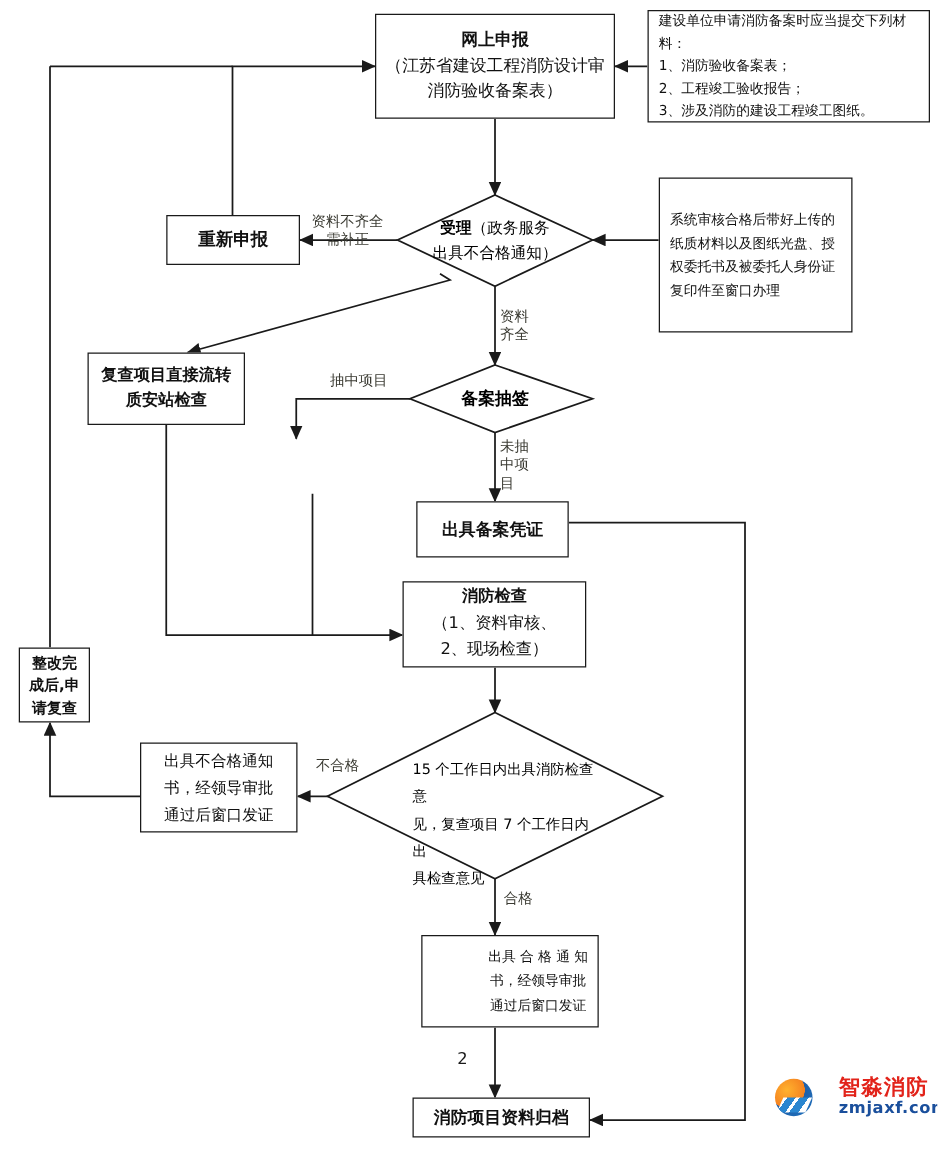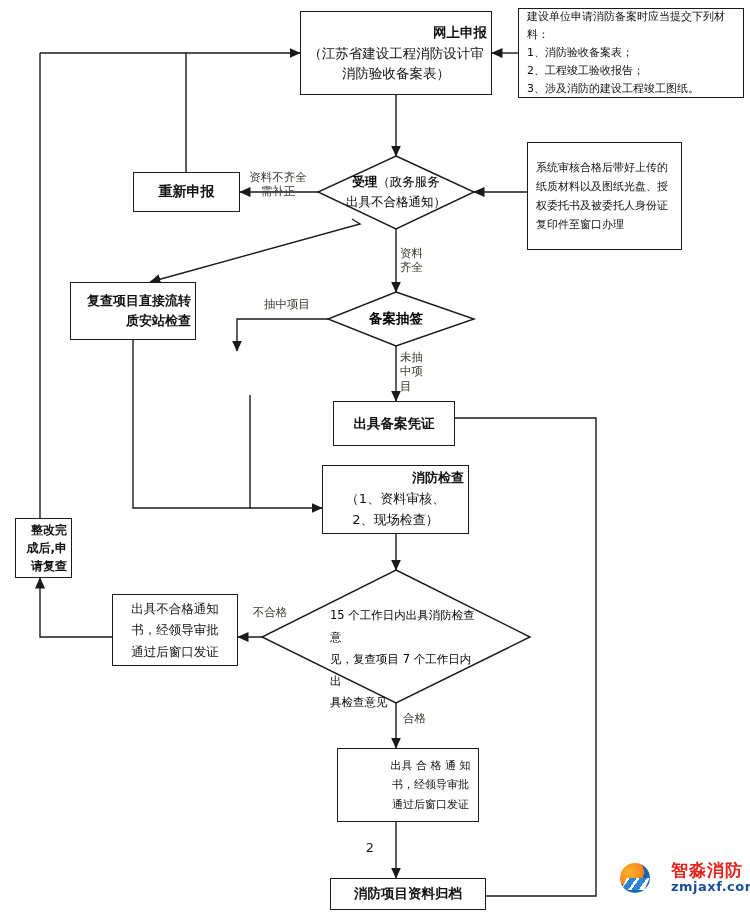--- a/index.html
+++ b/index.html
@@ -3,21 +3,21 @@
 <meta charset="utf-8">
 <style>
   html,body{margin:0;padding:0;background:#ffffff;}
   body{font-family:"DejaVu Sans","Liberation Sans",sans-serif;}
   #canvas{position:relative;width:750px;height:922px;background:#fff;overflow:hidden;}
   #wires{position:absolute;left:0;top:0;width:750px;height:922px;}
   .node{position:absolute;box-sizing:border-box;display:flex;align-items:center;justify-content:center;
         text-align:center;background:#fff;color:#111;}
   .box{border:1.4px solid #1a1a1a;}
   .box .inner{padding:2px 4px;width:100%;}
-  .ttl{font-weight:bold;text-align:right;}
+  .ttl{font-weight:bold;}
   .lbl{position:absolute;color:#3a3a32;text-align:center;line-height:1.25;white-space:pre-line;}
   .dia-text{position:absolute;text-align:center;pointer-events:none;}
   .logo{position:absolute;display:flex;align-items:center;gap:5px;}
   .logo-mark{width:30px;height:30px;border-radius:50%;
      background:radial-gradient(circle at 32% 30%,#ffb22e 0%,#f58220 48%,#1f5fa8 49%,#1f76c4 100%);
      position:relative;overflow:hidden;}
   .logo-mark:after{content:"";position:absolute;left:4px;top:15px;width:23px;height:12px;
      background:linear-gradient(105deg,#ffffff 0 12%,#2a86d0 12% 38%,#ffffff 38% 50%,#2a86d0 50% 78%,#ffffff 78% 100%);
      transform:skewX(-24deg);}
   .logo-cn{font-weight:bold;font-size:17px;color:#e2231a;letter-spacing:1px;line-height:1;}
@@ -96,21 +96,21 @@
       <div>2、工程竣工验收报告；</div>
       <div>3、涉及消防的建设工程竣工图纸。</div>
     </div>
   </div>
 
   <div class="dia-text" style="left:330px;top:172px;width:132px;font-size:12.5px;line-height:1.6;">
     <span class="ttl">受理</span><span>（政务服务</span>
     <div>出具不合格通知）</div>
   </div>
 
-  <div class="node box" style="left:527px;top:142px;width:155px;height:108px;font-size:11px;line-height:1.75;">
+  <div class="node box" style="left:527px;top:142px;width:155px;height:124px;font-size:11px;line-height:1.75;">
     <div class="inner" style="text-align:left;padding-left:8px;">
       <div>系统审核合格后带好上传的</div>
       <div>纸质材料以及图纸光盘、授</div>
       <div>权委托书及被委托人身份证</div>
       <div>复印件至窗口办理</div>
     </div>
   </div>
 
   <div class="node box ttl" style="left:133px;top:172px;width:107px;height:40px;font-size:14px;">
     <span>重新申报</span>
@@ -163,21 +163,21 @@
   </div>
 
   <div class="node box" style="left:337px;top:748px;width:142px;height:74px;font-size:11px;line-height:1.75;padding-left:45px;">
     <div class="inner">
       <div>出具 合 格 通 知</div>
       <div>书，经领导审批</div>
       <div>通过后窗口发证</div>
     </div>
   </div>
 
-  <div class="node box ttl" style="left:330px;top:878px;width:156px;height:32px;font-size:13.5px;">
+  <div class="node box ttl" style="left:330px;top:878px;width:142px;height:32px;font-size:13.5px;">
     <span>消防项目资料归档</span>
   </div>
 
   <div class="lbl" style="left:238px;top:170px;width:80px;font-size:11.5px;">资料不齐全
 需补正</div>
   <div class="lbl" style="left:400px;top:246px;width:40px;font-size:11.5px;text-align:left;">资料
 齐全</div>
   <div class="lbl" style="left:247px;top:297px;width:80px;font-size:11.5px;">抽中项目</div>
   <div class="lbl" style="left:400px;top:350px;width:24px;font-size:11.5px;text-align:left;">未抽
 中项

